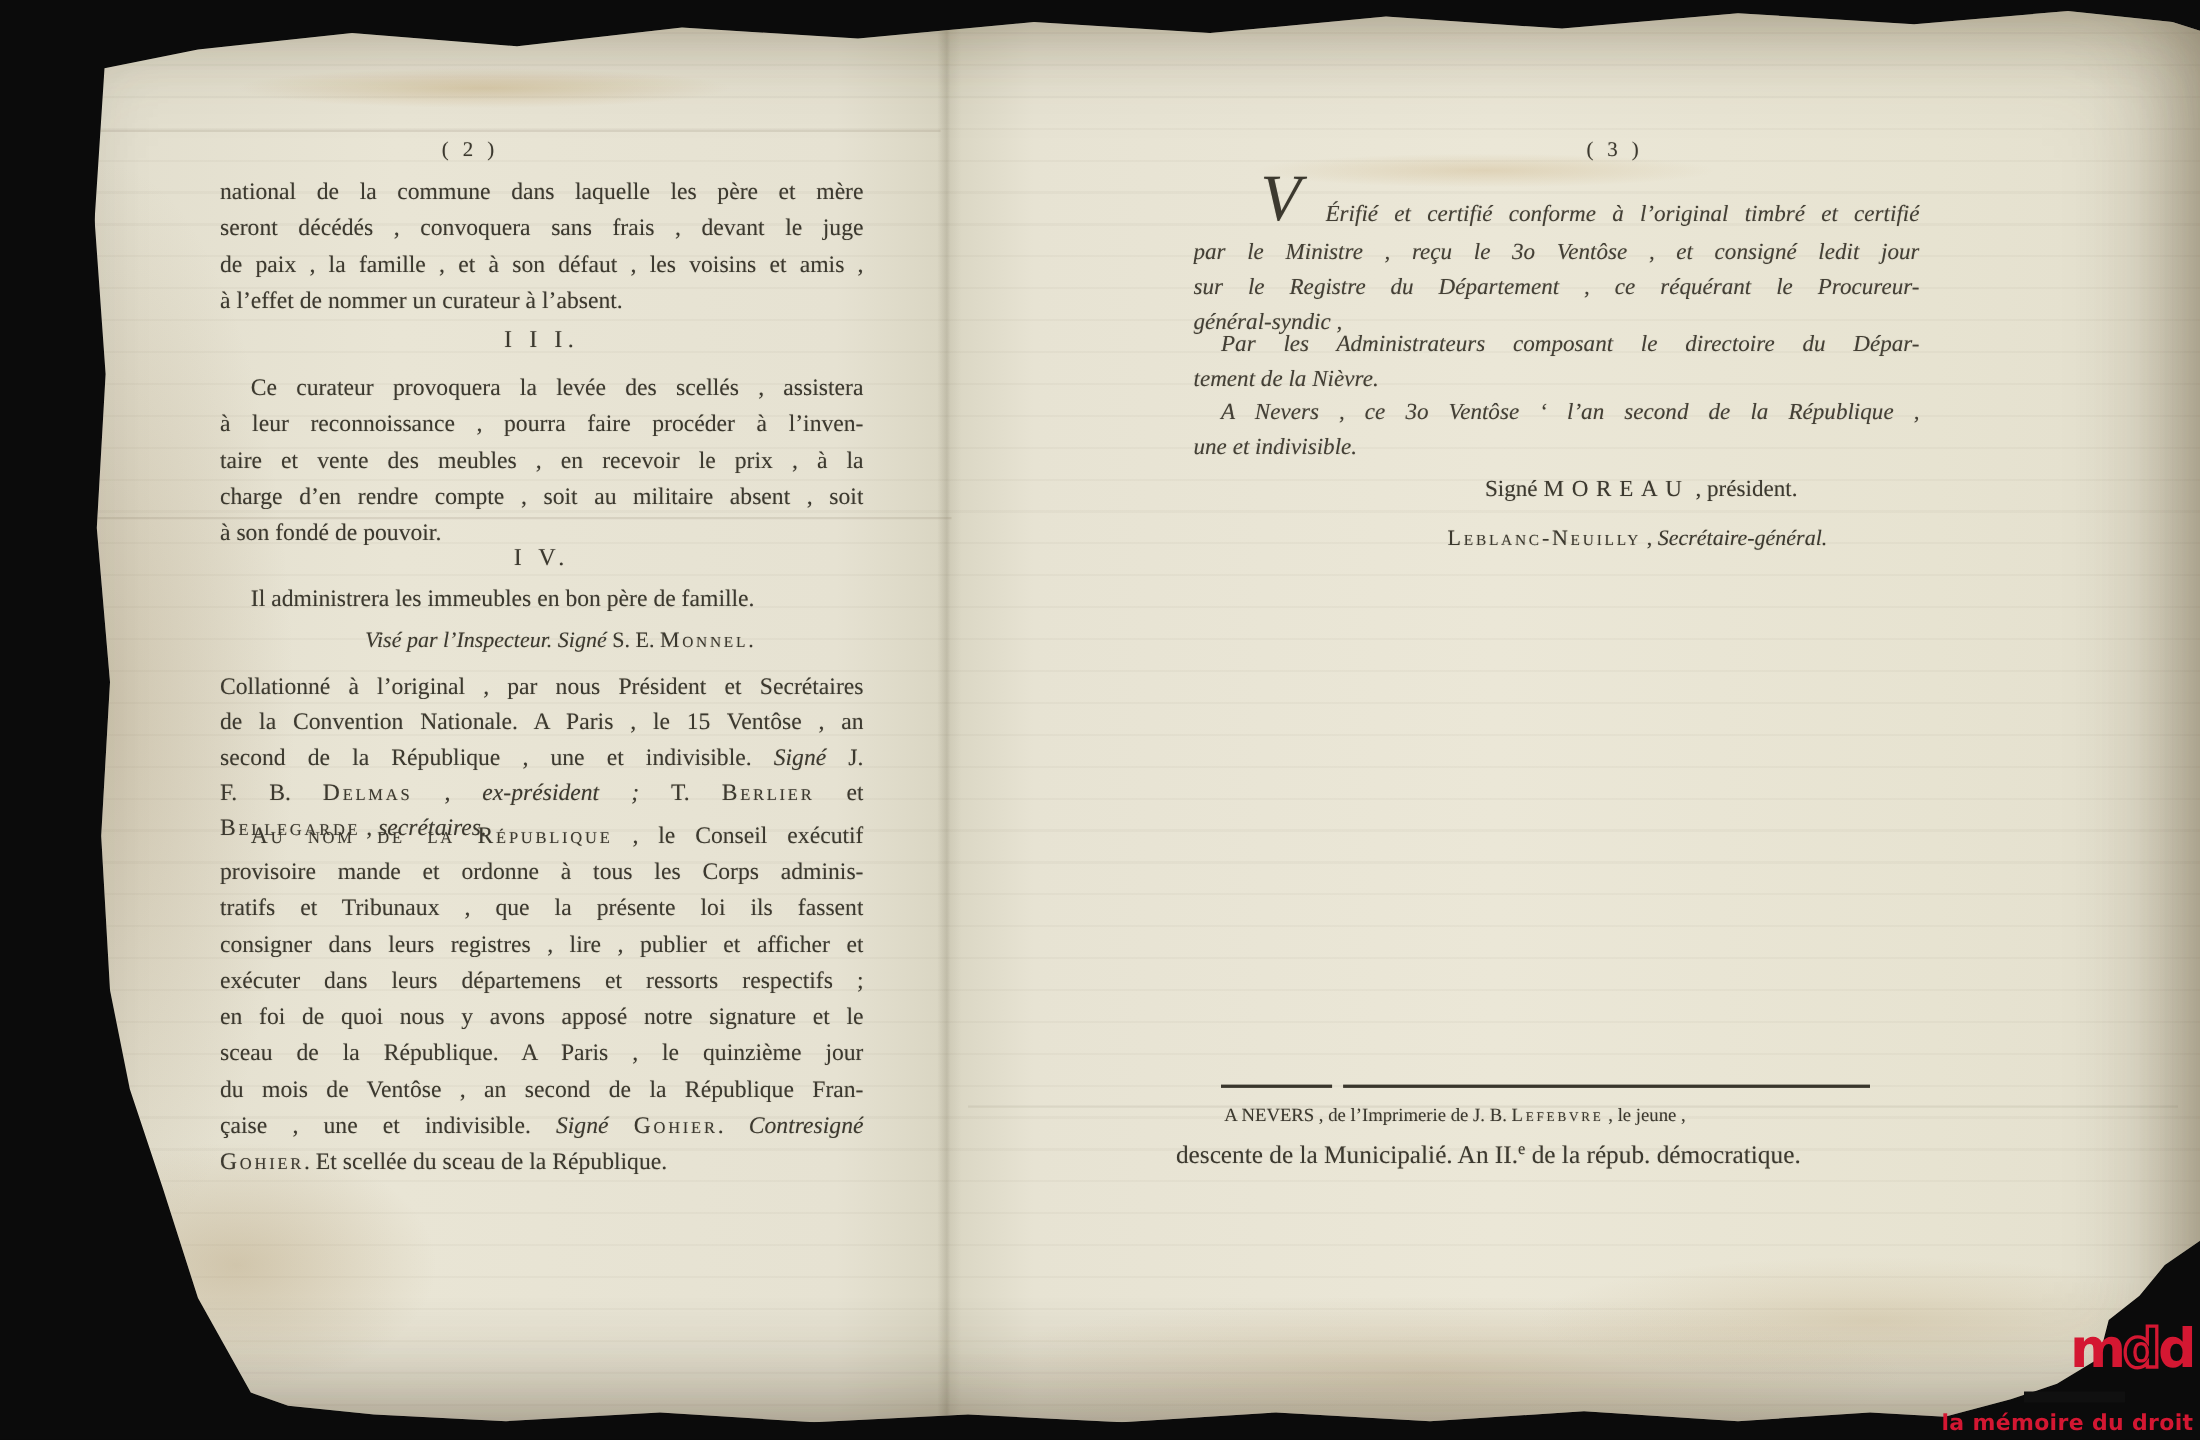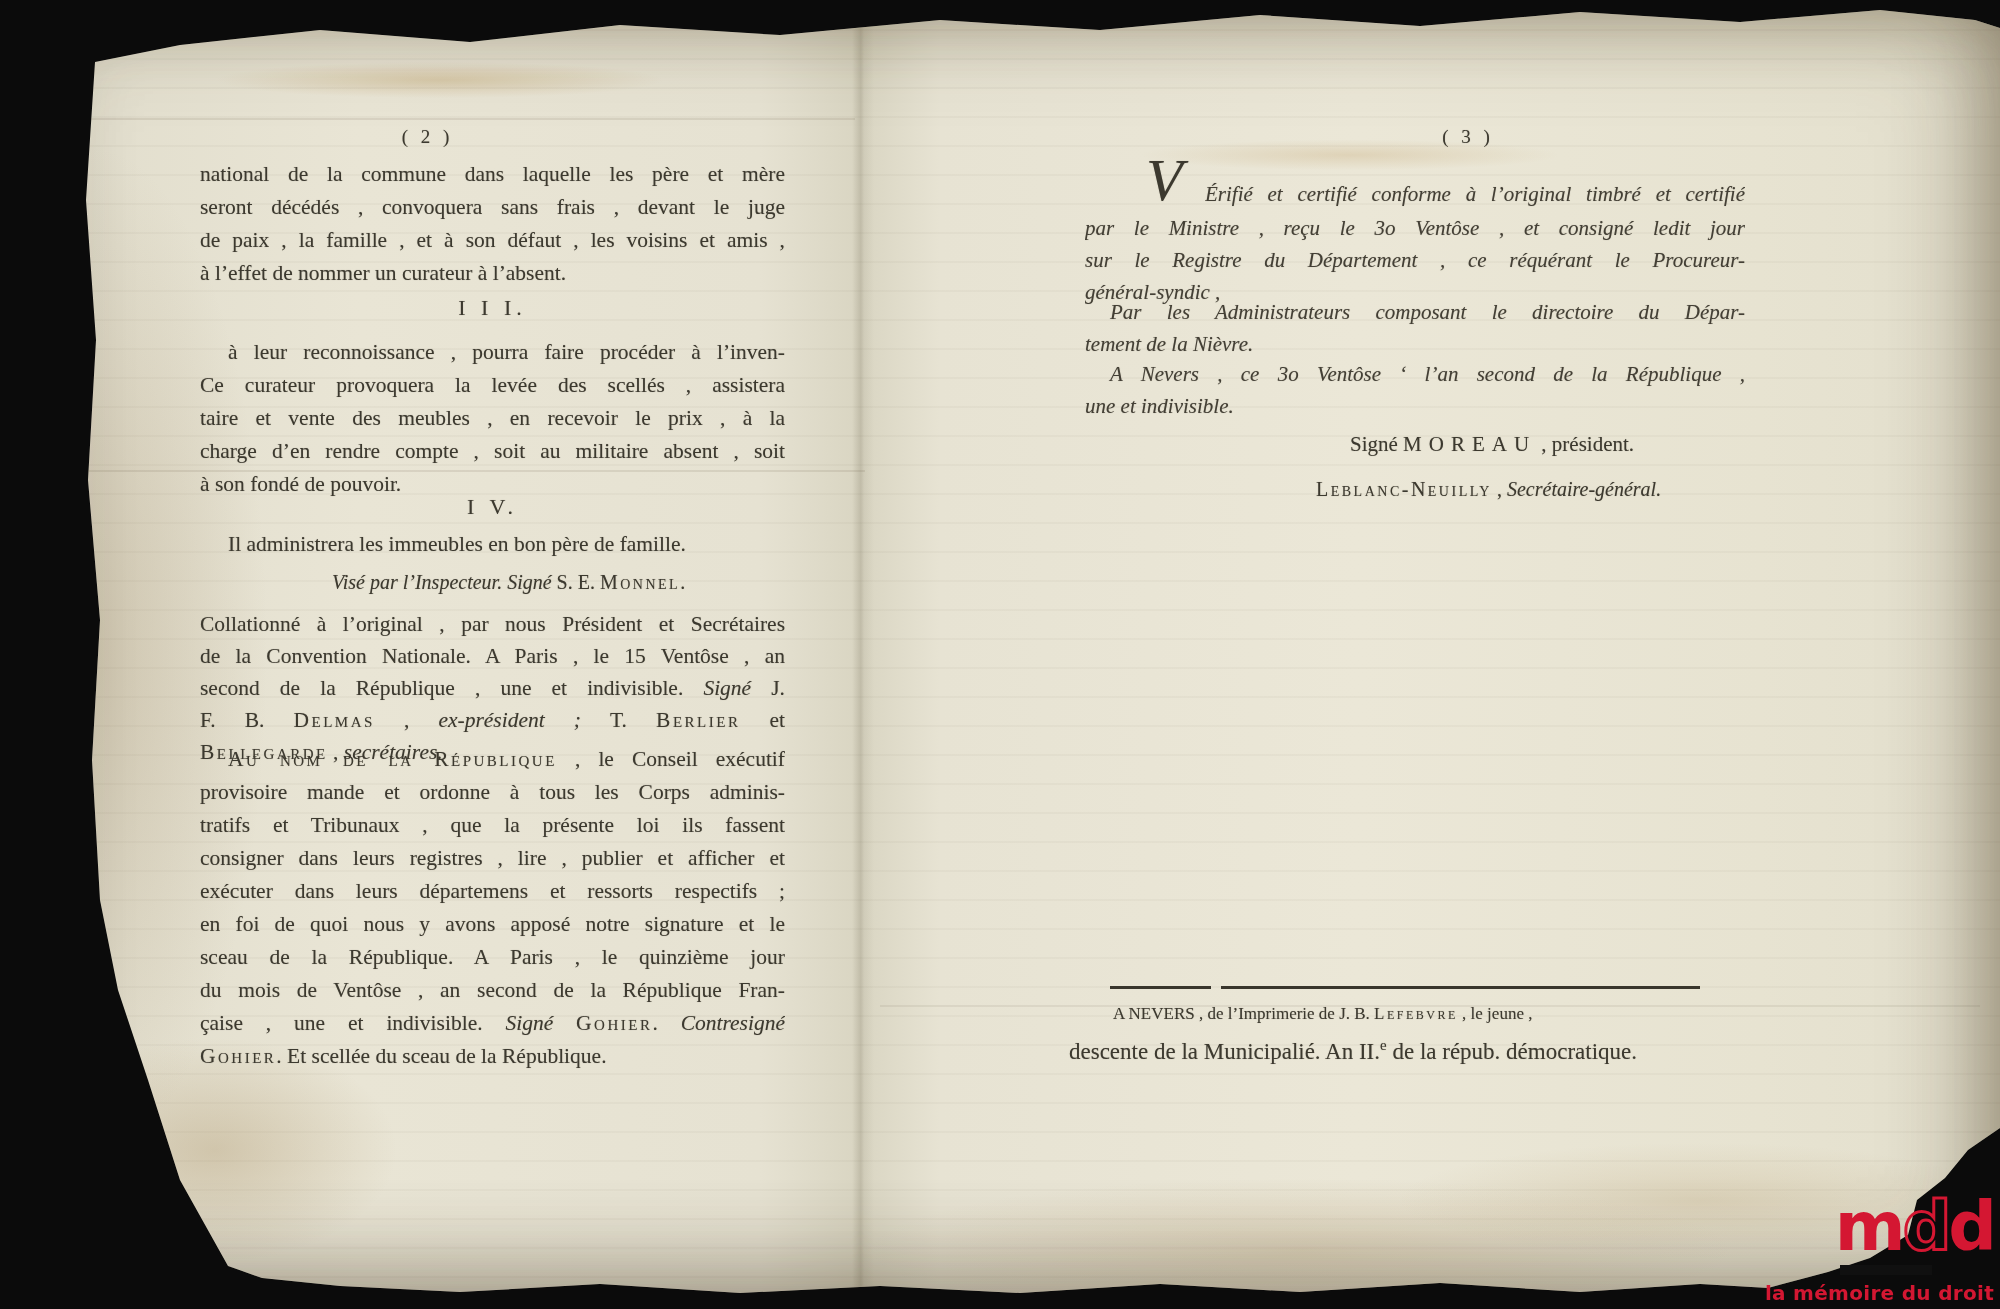--- a/index.html
+++ b/index.html
@@ -94,21 +94,21 @@
   .secline{position:absolute;left:1316px;top:478px;font-size:20px;}
   .rule{position:absolute;top:986px;height:3px;background:#39362c;}
   .r1{left:1110px;width:101px;}
   .r2{left:1221px;width:479px;}
   .imp1{position:absolute;left:1113px;top:1004px;font-size:17px;}
   .imp2{position:absolute;left:1069px;top:1037px;font-size:23px;}
 
   
   .wm{position:absolute;right:6px;bottom:4px;display:flex;flex-direction:column;align-items:flex-end;z-index:5;}
   .wm-text{font-family:"DejaVu Sans","Liberation Sans",sans-serif;font-weight:bold;
-           font-size:68px;line-height:62px;color:#d41732;letter-spacing:-3px;}
+           font-size:49px;line-height:62px;color:#d41732;letter-spacing:-3px;}
   .wm-d1{color:transparent;-webkit-text-stroke:3px #d41732;}
   .wm-bar{height:10px;width:92px;background:#101010;margin:7px 62px 6px 0;}
   .wm-tag{font-family:"DejaVu Sans","Liberation Sans",sans-serif;font-weight:bold;
           font-size:20px;color:#d41732;white-space:nowrap;letter-spacing:0.3px;}
 </style>
 </head>
 <body>
 
 <div class="stage">
   <div class="paper">
@@ -120,22 +120,22 @@
     <section class="page page-left">
       <div class="pagenum pn2">( 2 )</div>
       <div class="para p1">
           <div class="line">national de la commune dans laquelle les père et mère</div>
           <div class="line">seront décédés , convoquera sans frais , devant le juge</div>
           <div class="line">de paix , la famille , et à son défaut , les voisins et amis ,</div>
           <div class="line last">à l’effet de nommer un curateur à l’absent.</div>
         </div>
       <div class="heading h3">I I I.</div>
       <div class="para p2 indent">
+          <div class="line">Ce curateur provoquera la levée des scellés , assistera</div>
           <div class="line">à leur reconnoissance , pourra faire procéder à l’inven-</div>
-          <div class="line">Ce curateur provoquera la levée des scellés , assistera</div>
           <div class="line">taire et vente des meubles , en recevoir le prix , à la</div>
           <div class="line">charge d’en rendre compte , soit au militaire absent , soit</div>
           <div class="line last">à son fondé de pouvoir.</div>
         </div>
       <div class="heading h4">I V.</div>
       <div class="para p3">Il administrera les immeubles en bon père de famille.</div>
       <div class="vise"><span class="s-i">Visé par l’Inspecteur. Signé </span><span class="s-r">S. E. </span><span class="s-sc">Monnel</span><span class="s-r">.</span></div>
       <div class="para collation">
           <div class="line">Collationné à l’original , par nous Président et Secrétaires</div>
           <div class="line">de la Convention Nationale. A Paris , le 15 Ventôse , an</div>

